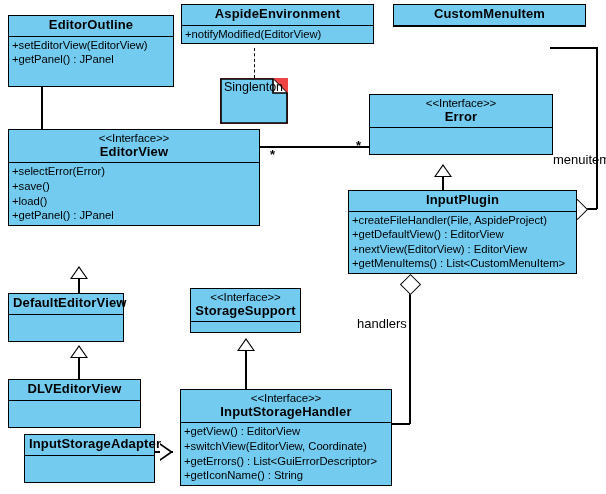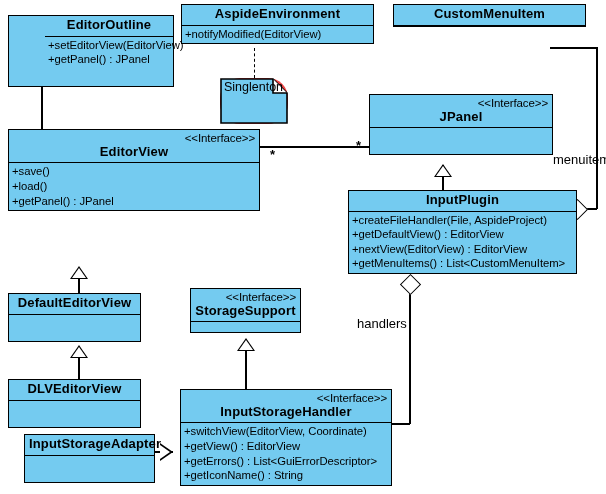--- a/index.html
+++ b/index.html
@@ -31,21 +31,20 @@
     padding: 2px 4px 3px 4px;
     text-align: center;
     line-height: 1.12;
   }
   .uml-stereo {
     display: block;
     font-size: 11.5px;
     font-weight: normal;
     color: #000;
     letter-spacing: -0.1px;
-    text-align: right;
   }
   .uml-name {
     display: block;
     font-size: 13px;
     font-weight: bold;
     color: #000;
     letter-spacing: 0.15px;
   }
   .uml-sep {
     height: 0;
@@ -68,21 +67,20 @@
   }
   .uml-empty-sm {
     height: 17px;
   }
   
   .uml-note {
     position: absolute;
     box-sizing: border-box;
     background: #ef4444;
     z-index: 3;
-    border-radius: 20px;
   }
   .uml-note-label {
     position: absolute;
     left: 4px;
     top: 2px;
     font-size: 12.5px;
     color: #000;
     white-space: nowrap;
   }
   
@@ -192,21 +190,21 @@
   <div class="tri-up" style="left:237px; top:338px;"></div>
 
   <div class="edge edge-h" style="left:138px; top:451px; width:35px;"></div>
   <div class="tri-right" style="left:160px; top:443px;"></div>
 
   <div class="lbl-star" style="left:270px; top:148px;">*</div>
   <div class="lbl-star" style="left:356px; top:139px;">*</div>
   <div class="lbl" style="left:553px; top:152px;">menuitem</div>
   <div class="lbl" style="left:357px; top:316px;">handlers</div>
 
-  <div class="uml-class" style="left:8px; top:15px; width:166px;padding-left:36px;">
+  <div class="uml-class" style="left:8px; top:15px; width:166px;">
     <div class="uml-head">
       <span class="uml-name">EditorOutline</span>
     </div>
     <div class="uml-sep"></div>
     <div class="uml-members">
       <div class="uml-member">+setEditorView(EditorView)</div>
       <div class="uml-member">+getPanel() : JPanel</div>
       <div class="uml-empty-sm"></div>
     </div>
   </div>
@@ -232,53 +230,54 @@
     <svg width="68" height="46" viewBox="0 0 68 46" style="position:absolute; left:0; top:0;">
       <path d="M1,1 L53,1 L67,15 L67,45 L1,45 Z" fill="#74CBF0" stroke="#000000" stroke-width="1.6"></path>
       <path d="M53,1 L53,15 L67,15" fill="#ffffff" stroke="#000000" stroke-width="1.6"></path>
     </svg>
     <span class="uml-note-label">Singlenton</span>
   </div>
 
   <div class="uml-class" style="left:369px; top:94px; width:184px;">
     <div class="uml-head">
       <span class="uml-stereo">&lt;&lt;Interface&gt;&gt;</span>
-      <span class="uml-name">JPanel</span>
+      <span class="uml-name">Error</span>
     </div>
     <div class="uml-sep"></div>
     <div class="uml-members uml-empty"></div>
   </div>
 
   <div class="uml-class" style="left:8px; top:129px; width:252px;">
     <div class="uml-head">
       <span class="uml-stereo">&lt;&lt;Interface&gt;&gt;</span>
       <span class="uml-name">EditorView</span>
     </div>
     <div class="uml-sep"></div>
     <div class="uml-members">
+      <div class="uml-member">+selectError(Error)</div>
       <div class="uml-member">+save()</div>
       <div class="uml-member">+load()</div>
       <div class="uml-member">+getPanel() : JPanel</div>
     </div>
   </div>
 
   <div class="uml-class" style="left:348px; top:190px; width:229px;">
     <div class="uml-head">
       <span class="uml-name">InputPlugin</span>
     </div>
     <div class="uml-sep"></div>
     <div class="uml-members">
       <div class="uml-member">+createFileHandler(File, AspideProject)</div>
       <div class="uml-member">+getDefaultView() : EditorView</div>
       <div class="uml-member">+nextView(EditorView) : EditorView</div>
       <div class="uml-member">+getMenuItems() : List&lt;CustomMenuItem&gt;</div>
     </div>
   </div>
 
-  <div class="uml-class" style="left:8px; top:293px; width:133px;">
+  <div class="uml-class" style="left:8px; top:293px; width:116px;">
     <div class="uml-head">
       <span class="uml-name">DefaultEditorView</span>
     </div>
     <div class="uml-sep"></div>
     <div class="uml-members uml-empty"></div>
   </div>
 
   <div class="uml-class" style="left:190px; top:288px; width:111px;">
     <div class="uml-head">
       <span class="uml-stereo">&lt;&lt;Interface&gt;&gt;</span>
@@ -296,22 +295,22 @@
     <div class="uml-members uml-empty"></div>
   </div>
 
   <div class="uml-class" style="left:180px; top:389px; width:212px;">
     <div class="uml-head">
       <span class="uml-stereo">&lt;&lt;Interface&gt;&gt;</span>
       <span class="uml-name">InputStorageHandler</span>
     </div>
     <div class="uml-sep"></div>
     <div class="uml-members">
+      <div class="uml-member">+getView() : EditorView</div>
       <div class="uml-member">+switchView(EditorView, Coordinate)</div>
-      <div class="uml-member">+getView() : EditorView</div>
       <div class="uml-member">+getErrors() : List&lt;GuiErrorDescriptor&gt;</div>
       <div class="uml-member">+getIconName() : String</div>
     </div>
   </div>
 
   <div class="uml-class" style="left:24px; top:434px; width:131px;">
     <div class="uml-head">
       <span class="uml-name">InputStorageAdapter</span>
     </div>
     <div class="uml-sep"></div>

